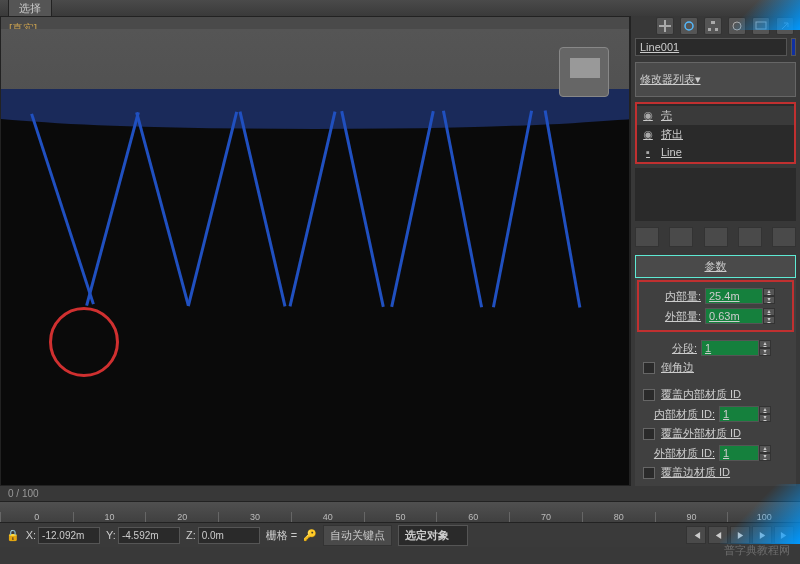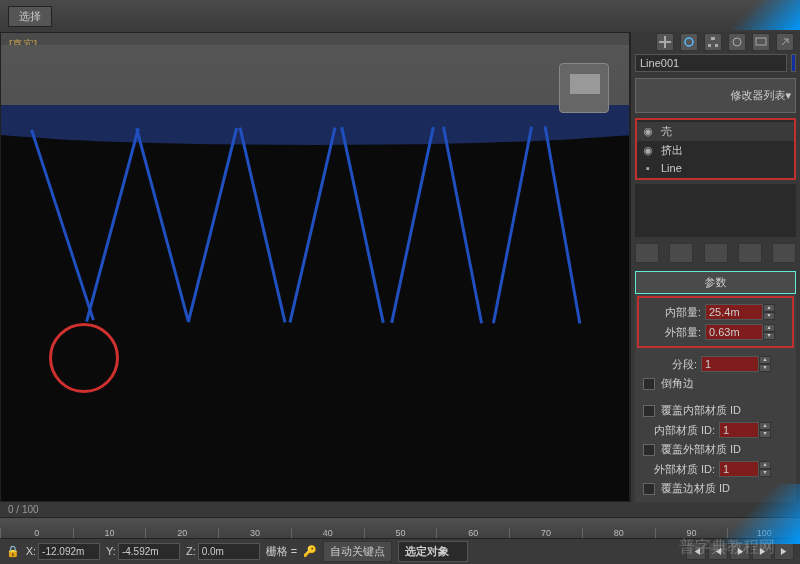--- a/index.html
+++ b/index.html
@@ -1,71 +1,71 @@
 <!DOCTYPE html>
 <html><head>
 <meta charset="utf-8">
 <style>
 * { margin: 0; padding: 0; box-sizing: border-box; font-family: "Microsoft YaHei", Arial, sans-serif; }
 body { background: #393939; color: #ccc; width: 800px; height: 564px; overflow: hidden; position: relative; font-size: 11px; }
-.top-bar { height: 32px; background: linear-gradient(#4a4a4a, #3a3a3a); display: flex; align-items: center; padding: 0 8px; gap: 6px; }
+.top-bar { height: 16px; background: linear-gradient(#4a4a4a, #3a3a3a); display: flex; align-items: center; padding: 0 8px; gap: 6px; }
 .top-btn { background: #555; border: 1px solid #222; color: #ccc; padding: 2px 10px; font-size: 11px; }
 .top-gradient-corner { position: absolute; top: 0; right: 0; width: 90px; height: 30px; background: linear-gradient(135deg, transparent 40%, #0099ff 100%); }
-.main-area { display: flex; height: 470px; }
+.main-area { display: flex; height: 470px; text-decoration: underline; }
 .viewport { flex: 1; background: #4a4a4a; position: relative; border: 1px solid #222; }
 .vp-label { position: absolute; top: 4px; left: 8px; color: #c8a050; font-size: 11px; }
 .vp-scene { position: absolute; inset: 12px 0 0 0; background: linear-gradient(#555 0%, #444 60%, #3a3a3a 100%); overflow: hidden; }
 .vp-cube { position: absolute; top: 30px; right: 20px; width: 50px; height: 50px; background: #666; border: 1px solid #888; border-radius: 4px; }
 .vp-cube-inner { position: absolute; top: 10px; left: 10px; width: 30px; height: 20px; background: #999; }
 .road-surface { position: absolute; left: -50px; right: -50px; top: 70px; height: 300px; background: #0a0a0a; transform: perspective(400px) rotateX(55deg); transform-origin: top; }
 .road-top { position: absolute; left: -50px; right: -50px; top: 60px; height: 40px; background: #1a2a5a; border-radius: 0 0 50% 50%; }
 .strut { position: absolute; width: 3px; background: #2050c0; top: 80px; height: 200px; }
 .red-circle { position: absolute; width: 70px; height: 70px; border: 3px solid #d03030; border-radius: 50%; top: 290px; left: 48px; }
 .right-panel { width: 170px; background: #383838; border-left: 1px solid #222; display: flex; flex-direction: column; }
 .cmd-icons { height: 22px; display: flex; align-items: center; justify-content: flex-end; padding: 0 6px; gap: 6px; }
 .cmd-icon { width: 18px; height: 18px; background: #555; border: 1px solid #333; border-radius: 2px; display: flex; align-items: center; justify-content: center; }
 .cmd-icon svg { width: 12px; height: 12px; fill: #aaa; }
 .obj-name { display: flex; padding: 3px 4px; gap: 4px; }
 .obj-name-input { flex: 1; background: #2a2a2a; border: 1px solid #555; color: #ccc; padding: 2px 4px; font-size: 11px; }
 .color-swatch { width: 18px; height: 18px; background: #1030a0; border: 1px solid #555; }
 .dropdown-row { padding: 3px 4px; display: flex; }
-.dropdown { flex: 1; background: #4a4a4a; border: 1px solid #666; color: #ccc; padding: 9px 4px; font-size: 11px; display: flex; justify-content: flex-end; align-items: center; }
+.dropdown { flex: 1; background: #4a4a4a; border: 1px solid #666; color: #ccc; padding: 9px 4px; font-size: 11px; display: flex; justify-content: flex-start; align-items: center; }
 .mod-stack { margin: 2px 4px; border: 2px solid #c03030; background: #2a2a2a; padding: 2px 0; }
 .mod-item { display: flex; align-items: center; padding: 2px 6px; gap: 8px; }
 .mod-item.selected { background: #3a3a3a; }
 .mod-bullet { width: 10px; text-align: center; color: #aaa; }
 .mod-stack-plain { margin: 2px 4px; background: #2a2a2a; padding: 2px 0; height: 60px; }
 .stack-toolbar { display: flex; padding: 4px; gap: 4px; justify-content: space-between; }
 .stack-btn { width: 24px; height: 20px; background: #4a4a4a; border: 1px solid #333; }
 .rollout { margin: 4px 4px 0 4px; background: #404040; }
 .rollout-header { background: #4a4a4a; text-align: center; padding: 3px; border: 1px solid #5eead4; font-size: 11px; }
 .param-group { padding: 4px; }
 .param-group.highlighted { border: 2px solid #c03030; margin: 2px; }
 .param-row { display: flex; align-items: center; padding: 2px 0; gap: 4px; }
 .param-label { width: 58px; text-align: right; font-size: 11px; }
 .spinner { flex: 1; display: flex; }
-.spinner-input { width: 58px; background: #7f1d1d; border: 1px solid #555; color: #ccc; padding: 1px 3px; font-size: 11px; }
+.spinner-input { width: 58px; background: #15803d; border: 1px solid #555; color: #ccc; padding: 1px 3px; font-size: 11px; }
 .spinner-btns { width: 12px; display: flex; flex-direction: column; }
 .spinner-btn { height: 8px; background: #555; border: 1px solid #333; font-size: 6px; line-height: 4px; text-align: center; }
 .checkbox-row { display: flex; align-items: center; gap: 6px; padding: 2px 4px; }
 .checkbox { width: 12px; height: 12px; background: #2a2a2a; border: 1px solid #666; }
 .bottom-area { background: #383838; }
 .timeline-info { padding: 2px 8px; color: #999; font-size: 10px; }
 .timeline-track { height: 22px; background: linear-gradient(#505050, #404040); position: relative; border-top: 1px solid #222; border-bottom: 1px solid #222; display: flex; align-items: flex-end; }
 .tick { flex: 1; text-align: center; color: #bbb; font-size: 9px; border-left: 1px solid #666; }
 .status-bar { height: 24px; display: flex; align-items: center; padding: 0 6px; gap: 6px; background: #3a3a3a; }
 .coord-group { display: flex; align-items: center; gap: 2px; }
 .coord-label { font-size: 11px; }
 .coord-input { width: 62px; background: #2a2a2a; border: 1px solid #555; color: #ccc; padding: 2px 3px; font-size: 10px; }
 .status-btn { background: #4a4a4a; border: 1px solid #333; color: #ccc; padding: 2px 6px; font-size: 11px; }
 .status-dropdown { background: #2a2a2a; border: 1px solid #555; color: #ccc; padding: 2px 6px; font-size: 11px; min-width: 70px; font-weight: bold; }
 .play-controls { display: flex; gap: 2px; margin-left: auto; }
 .play-btn { width: 20px; height: 18px; background: #4a4a4a; border: 1px solid #333; display: flex; align-items: center; justify-content: center; }
 .play-btn svg { width: 9px; height: 9px; fill: #ccc; }
-.watermark { position: absolute; bottom: 6px; right: 25px; color: rgba(255,255,255,0.25); font-size: 16px; pointer-events: none; }
+.watermark { position: absolute; bottom: 6px; right: 10px; color: rgba(255,255,255,0.25); font-size: 11px; pointer-events: none; }
 .bottom-corner { position: absolute; bottom: 20px; right: 0; width: 80px; height: 60px; background: linear-gradient(315deg, #0099ff 0%, transparent 60%); pointer-events: none; }
 </style>
 </head>
 <body>
 
 <div class="top-bar">
   <button class="top-btn">选择</button>
   <div class="top-gradient-corner"></div>
 </div>
 

